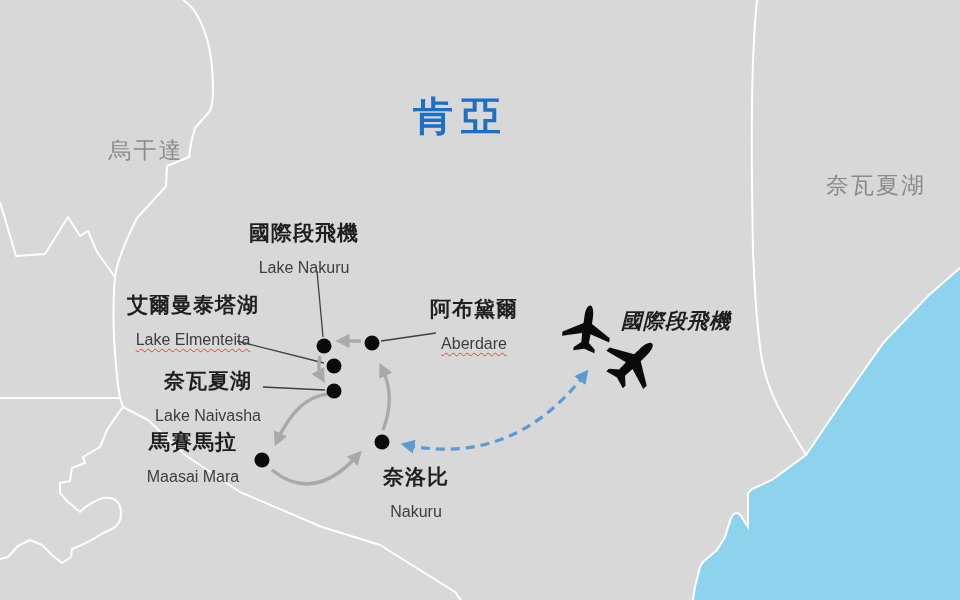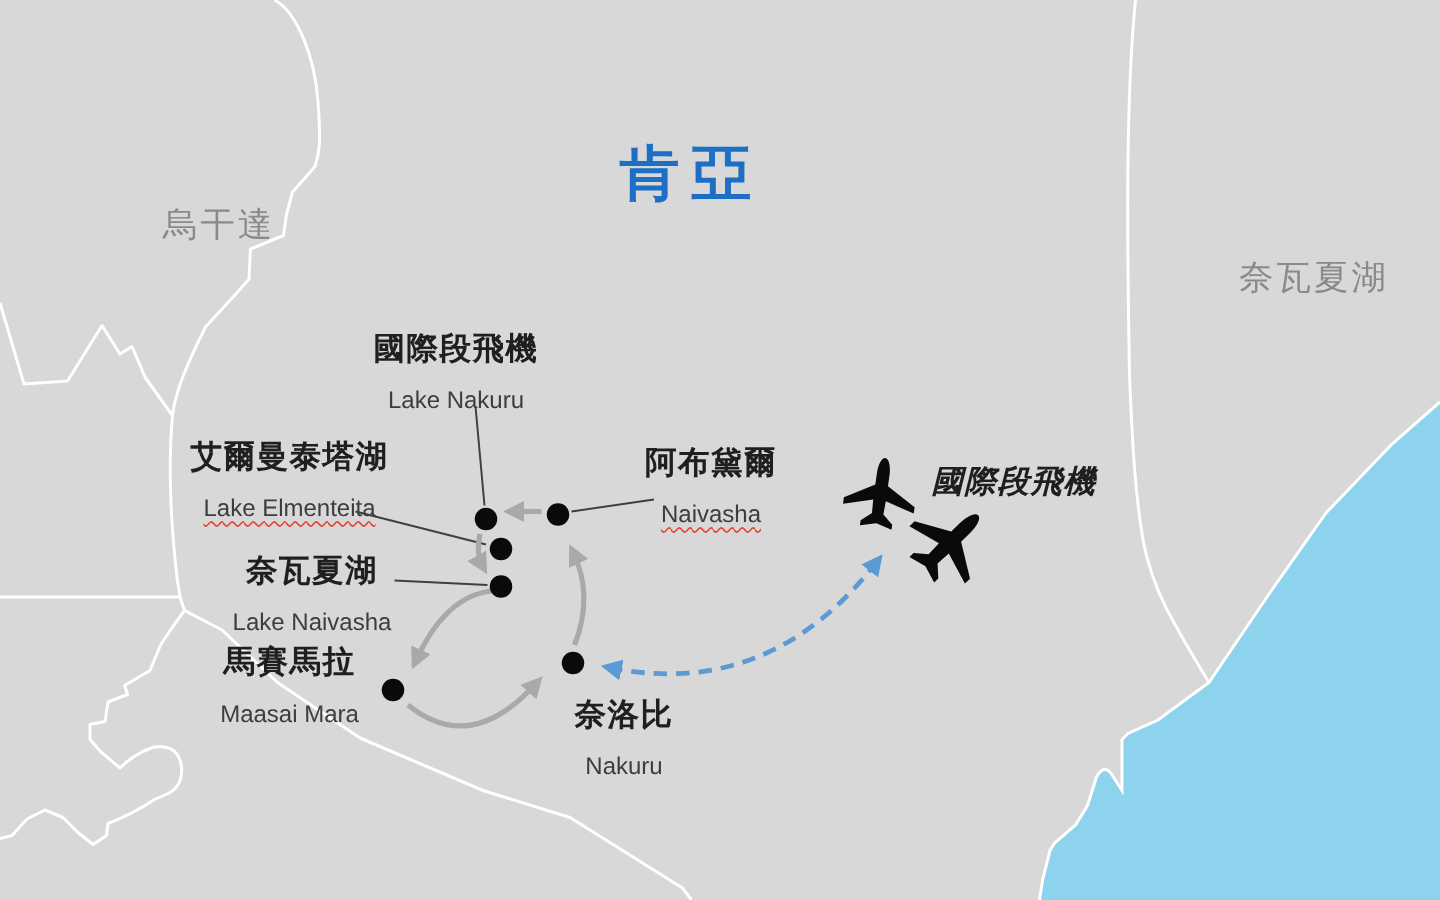--- a/index.html
+++ b/index.html
@@ -140,21 +140,21 @@
       <div class="en misspell">Lake Elmenteita</div>
     </div>
 
     <div class="loc l-maasai">
       <div class="zh">馬賽馬拉</div>
       <div class="en">Maasai Mara</div>
     </div>
 
     <div class="loc l-aberdare">
       <div class="zh">阿布黛爾</div>
-      <div class="en misspell">Naivasha</div>
+      <div class="en misspell">Aberdare</div>
     </div>
 
     <div class="loc l-nairobi">
       <div class="zh">奈洛比</div>
       <div class="en">Nakuru</div>
     </div>
 
     <div class="flight-label">國際段飛機</div>
   </div>
 </div>

